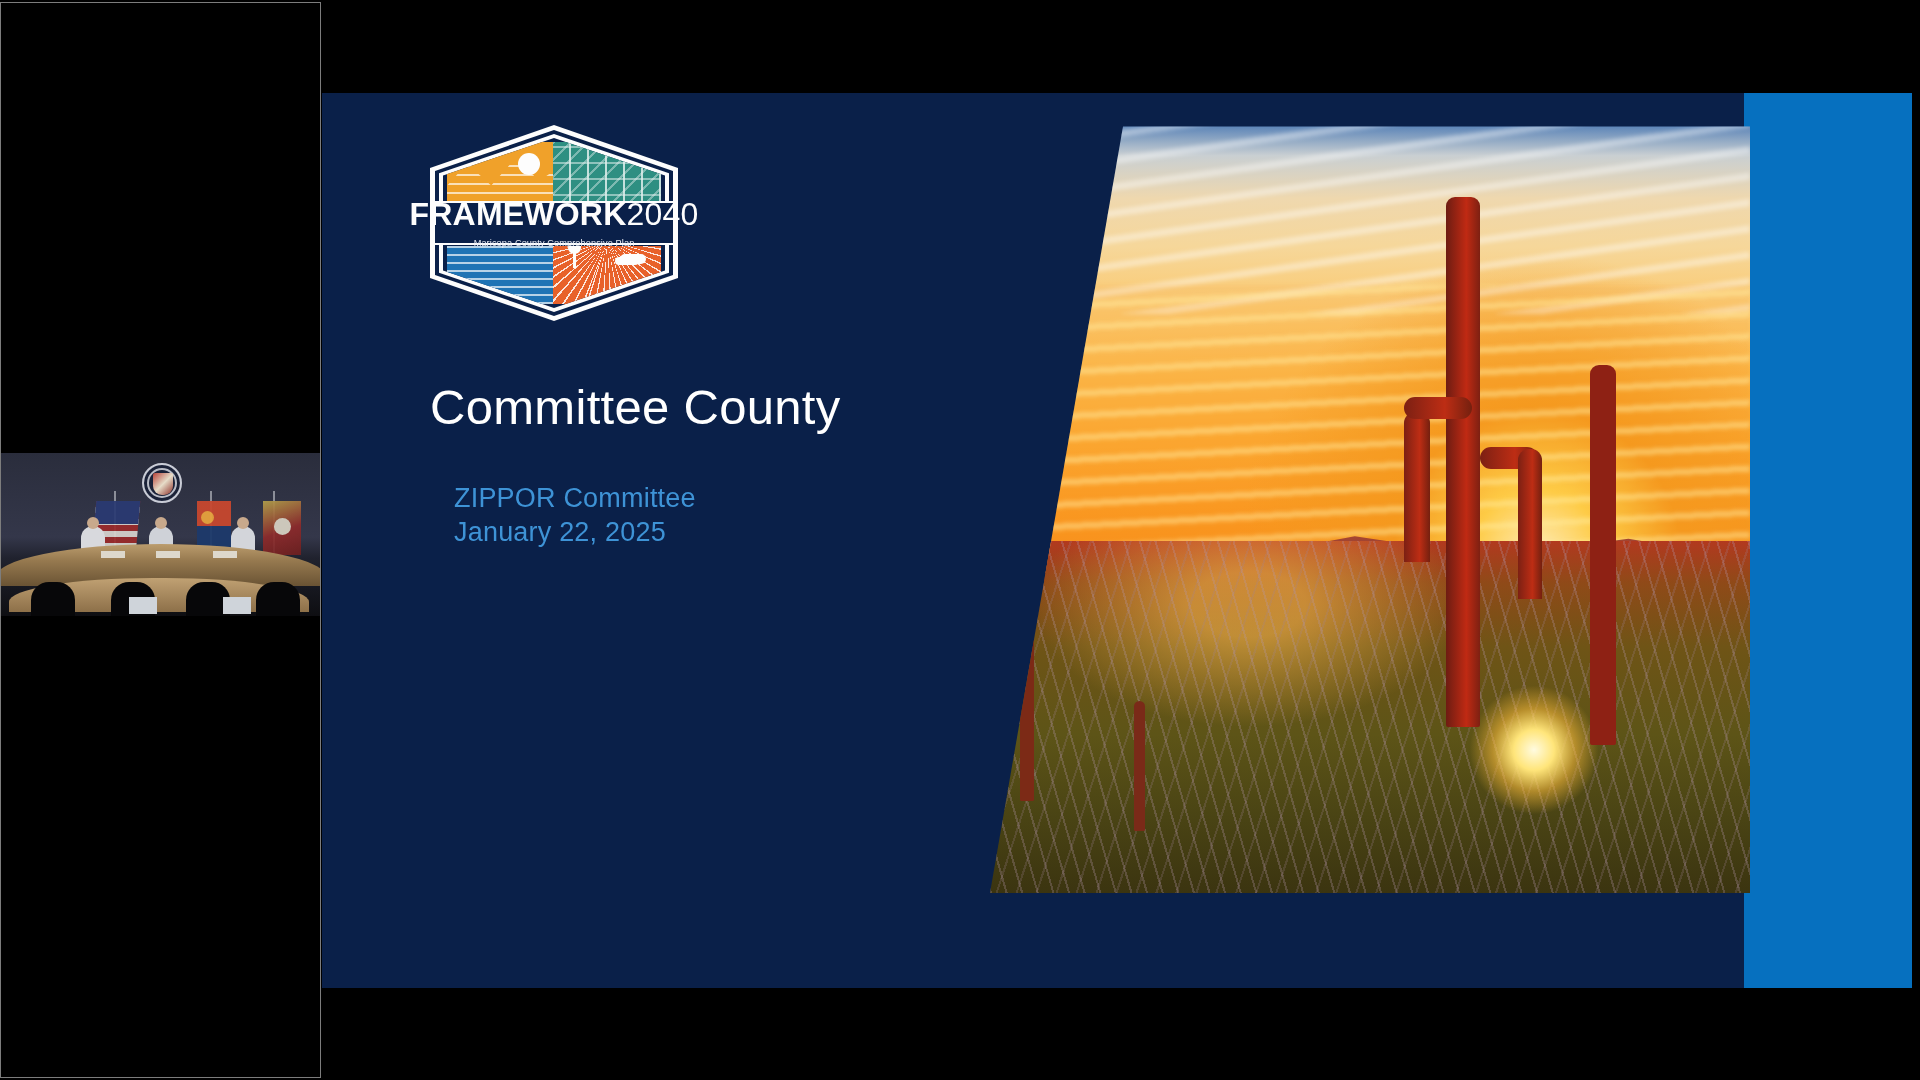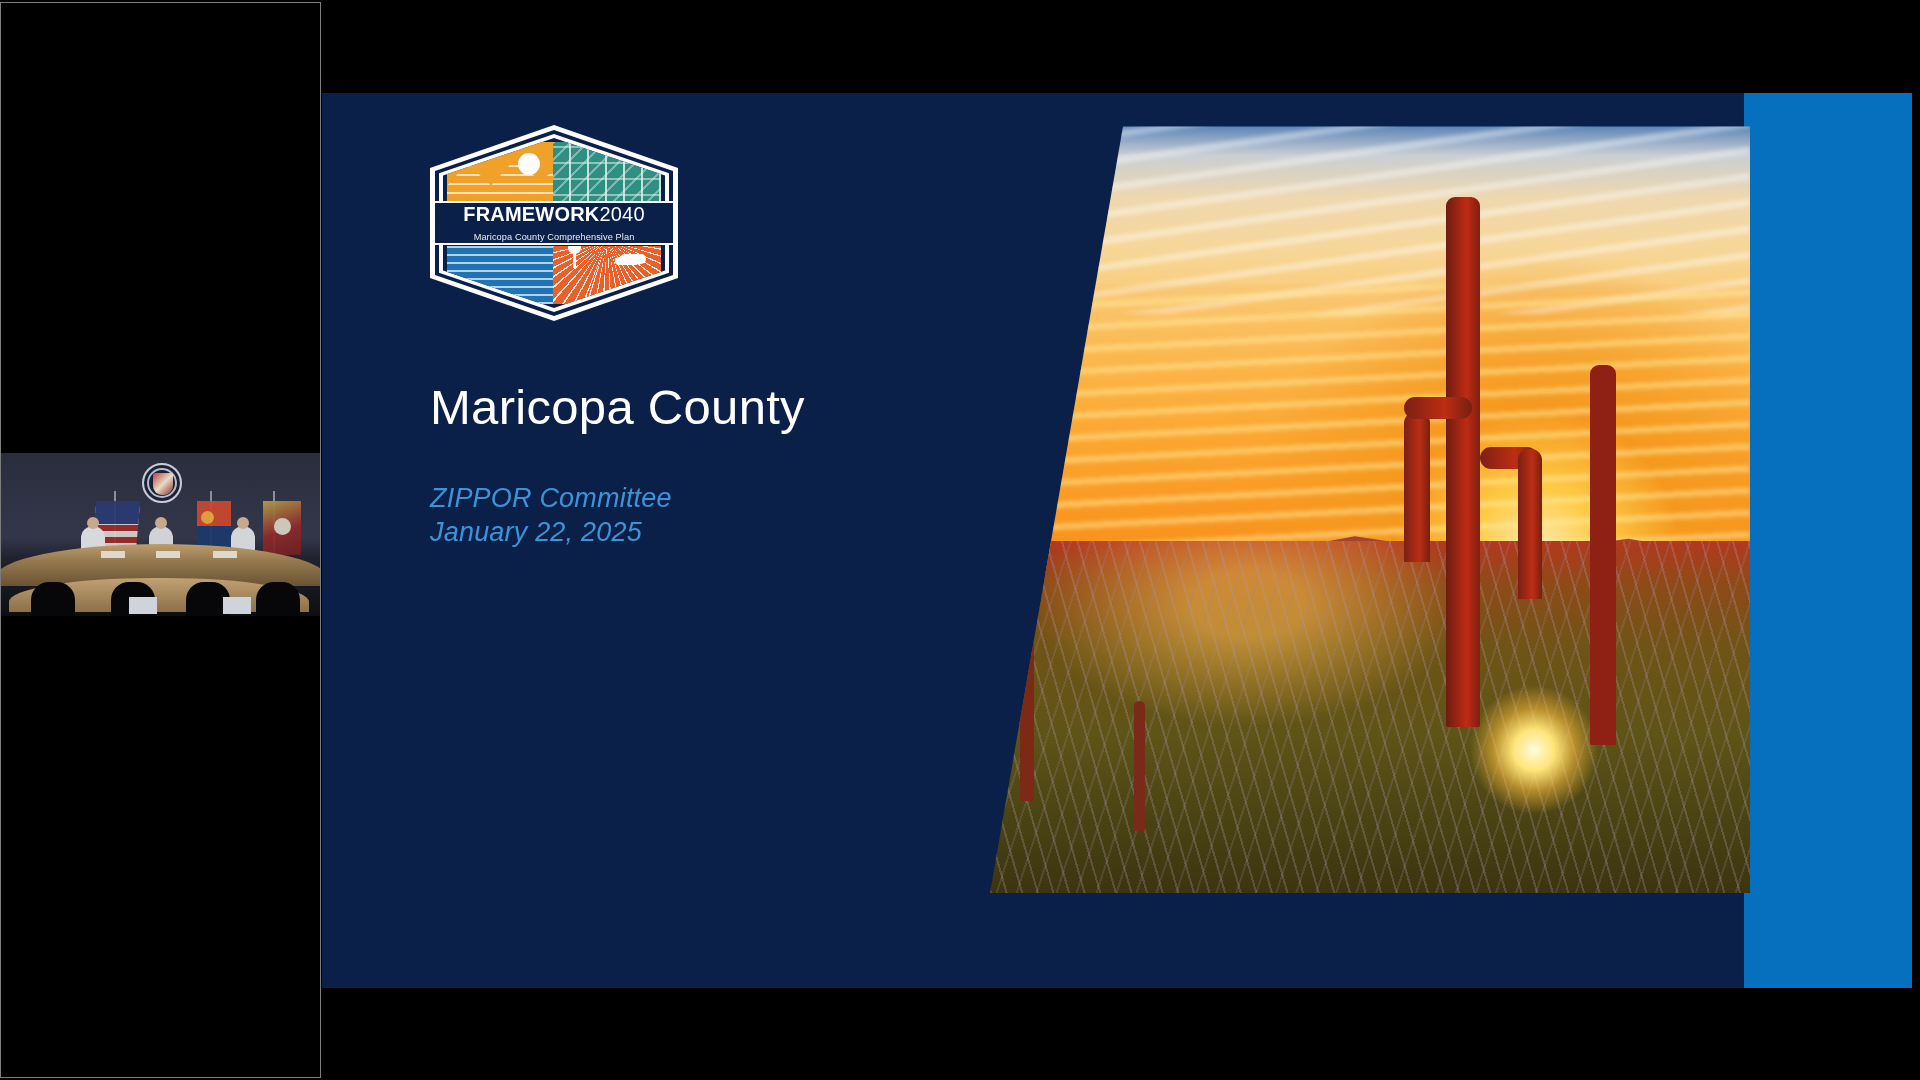--- a/index.html
+++ b/index.html
@@ -252,42 +252,42 @@
   .tree::after{
     content:""; position:absolute; left:-5px; top:-9px; width:13px; height:12px;
     border-radius:50%; background:#fdfdfd;
   }
   #logo-band{
     position:absolute; left:3px; top:38.6%; width:calc(100% - 6px); height:22.6%;
     background:#0a2049; border:2px solid #fdfdfd;
     display:flex; flex-direction:column; align-items:center; justify-content:center;
   }
   #logo-wordmark{
-    color:#fdfdfd; font-weight:800; font-size:20px; letter-spacing:.2px;
+    color:#fdfdfd; font-weight:800; font-size:32px; letter-spacing:.2px;
     line-height:1; white-space:nowrap;
   }
   #logo-wordmark .yr{ font-weight:400; }
   #logo-tagline{
     color:#e9eef6; font-size:9.2px; letter-spacing:.1px; margin-top:8px; white-space:nowrap;
   }
 
   
   #text-block { position:absolute; left:108px; top:290px; width:720px; }
   #eyebrow {
     color:#ffffff; font-size:49px; font-weight:400; letter-spacing:.3px;
     line-height:1.02;
   }
   #headline {
     color:#ffffff; font-size:54px; font-weight:800; letter-spacing:.5px;
     line-height:1.27; margin-top:14px;
   }
   #meta { margin-top:48px; }
   #meta div {
-    color:#3e93d6; font-size:27px; font-style:italic; font-weight:400;
-    line-height:1.27; letter-spacing:.2px;
+    color:#3e93d6; font-size:27px; font-weight:400;
+    line-height:1.27; letter-spacing:.2px;margin-left:24px;
   }
 </style>
 </head>
 <body>
 
 <div id="stage">
 
   <div id="video-sidebar">
 
     <div id="video-feed-top"></div>
@@ -371,21 +371,21 @@
         </div>
       </div>
 
       <div id="logo-band">
         <div id="logo-wordmark"><span>FRAMEWORK</span><span class="yr">2040</span></div>
         <div id="logo-tagline">Maricopa County Comprehensive Plan</div>
       </div>
     </div>
 
     <div id="text-block">
-      <div id="eyebrow">Maricopa County</div>
+      <div id="eyebrow">Committee County</div>
       <div id="meta">
         <div>ZIPPOR Committee</div>
         <div>January 22, 2025</div>
       </div>
     </div>
 
   </div>
 </div>
 
 </body></html>

